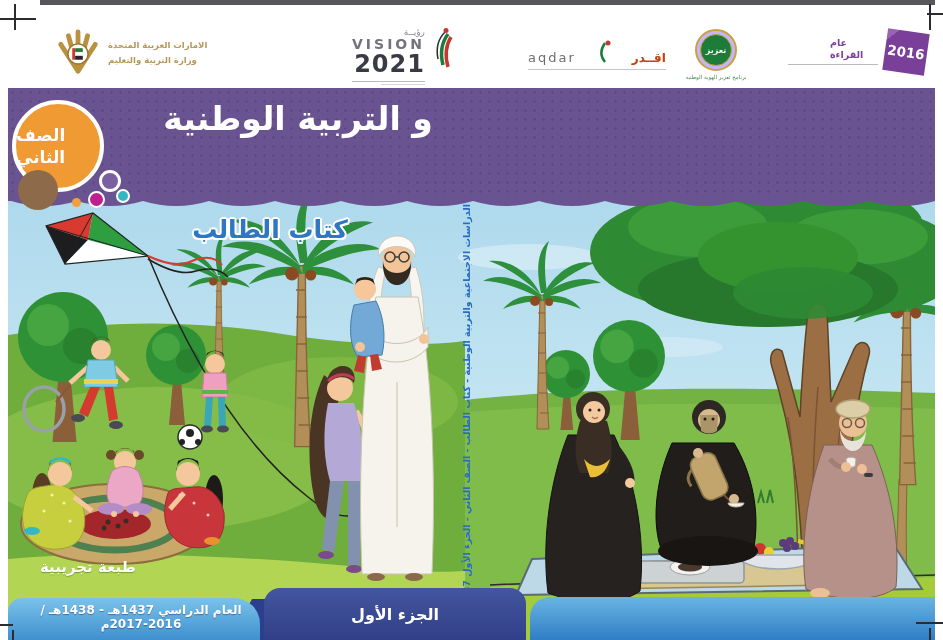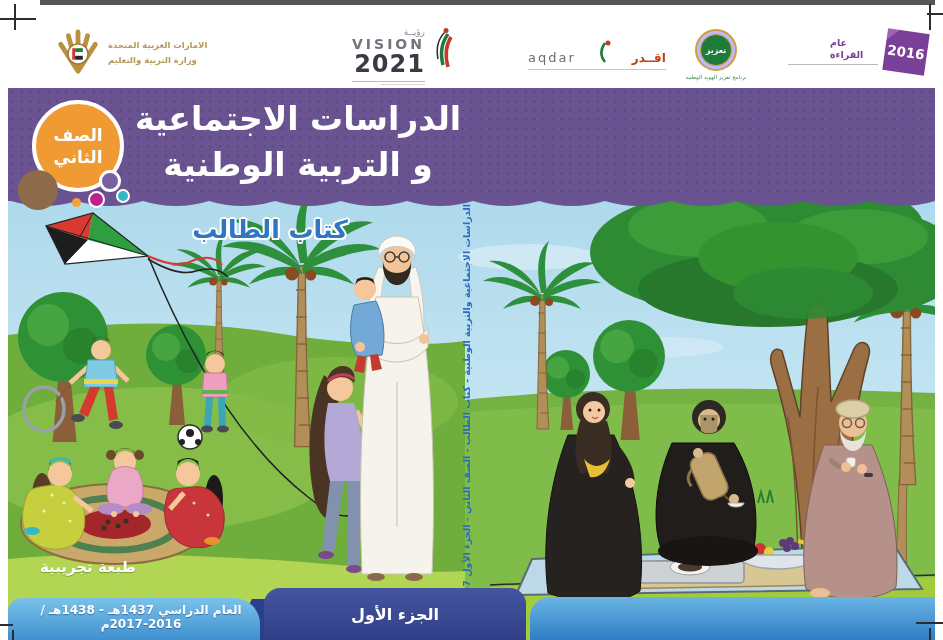--- a/index.html
+++ b/index.html
@@ -37,23 +37,23 @@
             font-size:13.5px;font-weight:bold;transform:rotate(8deg);
             background:linear-gradient(135deg,#9a63b8 14%,#7a3f98 14%);}
 
   
   .title-band{position:absolute;left:8px;top:88px;width:927px;height:109px;z-index:2;
       background-color:#6a5391;
       background-image:radial-gradient(#5d487f 1.2px, rgba(0,0,0,0) 1.3px);
       background-size:9px 9px;}
   .main-title{position:absolute;left:100px;top:8px;width:380px;direction:rtl;text-align:center;
       color:#fff;font-size:33px;font-weight:bold;line-height:1.4;}
-  .grade-badge{position:absolute;left:32px;top:100px;width:92px;height:92px;border-radius:50%;
+  .grade-badge{position:absolute;left:12px;top:100px;width:92px;height:92px;border-radius:50%;
       background:#f09a33;border:4px solid #fff;box-sizing:border-box;z-index:5;
-      display:flex;flex-direction:column;justify-content:center;align-items:center;
+      display:flex;flex-direction:column;justify-content:center;align-items:flex-end;
       color:#fff;font-weight:bold;font-size:17px;line-height:1.3;direction:rtl;}
   .dot{position:absolute;border-radius:50%;z-index:5;box-sizing:border-box;}
 
   
   .scene{position:absolute;left:8px;top:197px;width:927px;height:443px;z-index:1;}
 
   
   .book-type{position:absolute;left:186px;top:215px;width:168px;text-align:center;direction:rtl;
       font-size:25px;font-weight:bold;color:#2f77c5;z-index:3;
       text-shadow:-2px 0 #fff,2px 0 #fff,0 -2px #fff,0 2px #fff,-1.5px -1.5px #fff,1.5px 1.5px #fff,-1.5px 1.5px #fff,1.5px -1.5px #fff;}
@@ -145,21 +145,20 @@
       <div>
         <div class="r-caption">عام القراءة</div>
         <div class="r-rule"></div>
       </div>
       <div class="r-square">2016</div>
     </div>
   </div>
 
   <div class="title-band">
     <div class="main-title">
-      <div>الدراسات الاجتماعية</div>
       <div>و التربية الوطنية</div>
     </div>
   </div>
 
   <div class="grade-badge">
     <span>الصف</span>
     <span>الثاني</span>
   </div>
   <div class="dot" style="left:18px;top:170px;width:40px;height:40px;background:#8d6b4a;"></div>
   <div class="dot" style="left:99px;top:170px;width:22px;height:22px;background:#7b5fa3;border:3px solid #fff;"></div>

